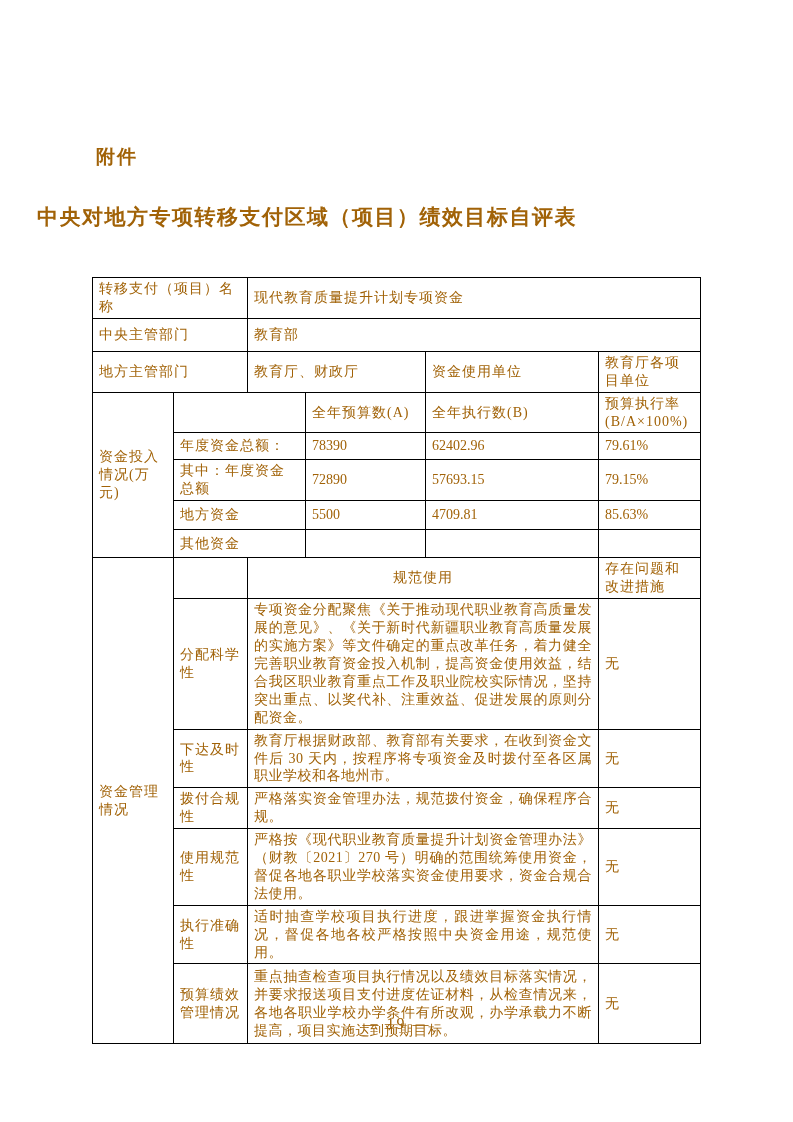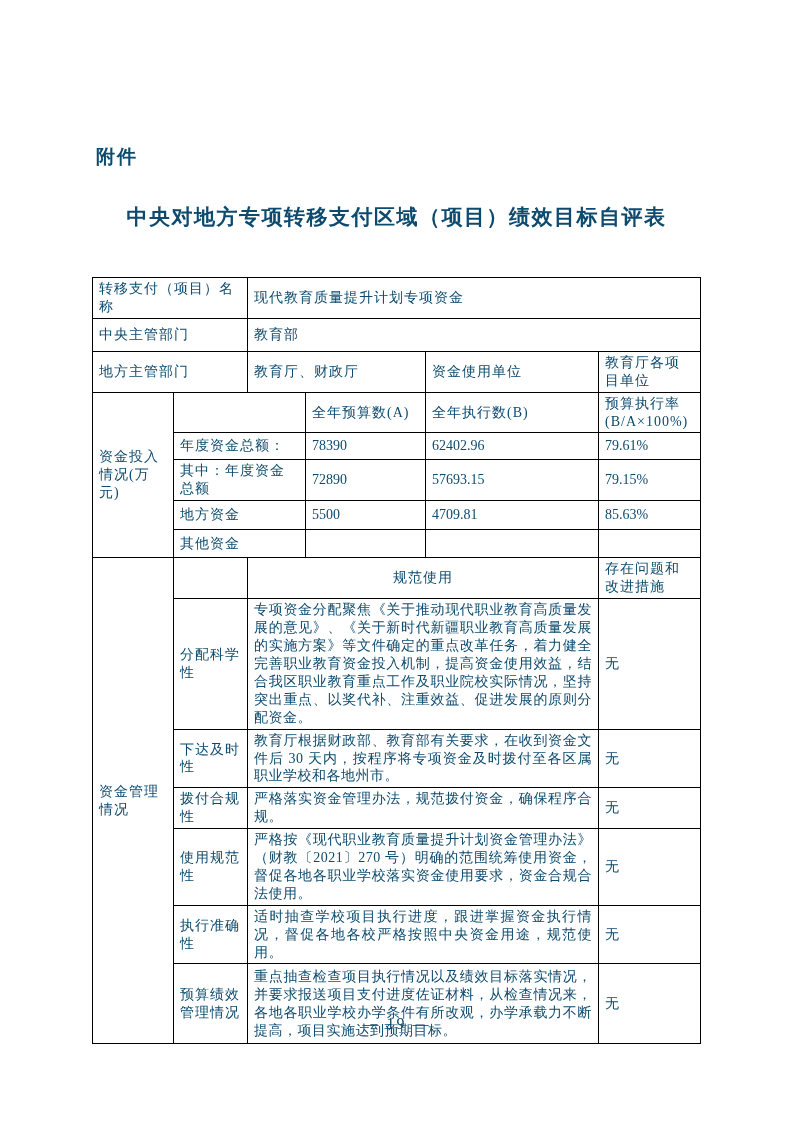--- a/index.html
+++ b/index.html
@@ -1,33 +1,34 @@
 <!DOCTYPE html>
 <html><head>
 <meta charset="utf-8">
 <style>
   * { margin:0; padding:0; box-sizing:border-box; }
   html,body { background:#ffffff; }
   .page {
     position:relative;
     width:793px; height:1122px;
     background:#ffffff;
-    color:#0c4a6e;
+    color:#a16207;
     font-family:"Liberation Serif","DejaVu Serif",serif;
     overflow:hidden;
   }
   .attachment {
     position:absolute; left:96px; top:144px;
     font-family:"Liberation Sans","DejaVu Sans",sans-serif;
     font-weight:600; font-size:19px; letter-spacing:2px;
   }
   .title {
     position:absolute; left:0; top:203px; width:100%;
-    text-align:center; font-size:21px; font-weight:bold;
+    text-align:left; font-size:21px; font-weight:bold;
     letter-spacing:1.5px;
+    padding-left:37px;
   }
   .subtitle {
     position:absolute; left:0; top:244px; width:100%;
     text-align:center; font-size:16px; letter-spacing:1px;
   }
   table.main {
     position:absolute; left:92px; top:277px;
     width:608px; border-collapse:collapse; table-layout:fixed;padding-left:48px;
   }
   table.main td {

